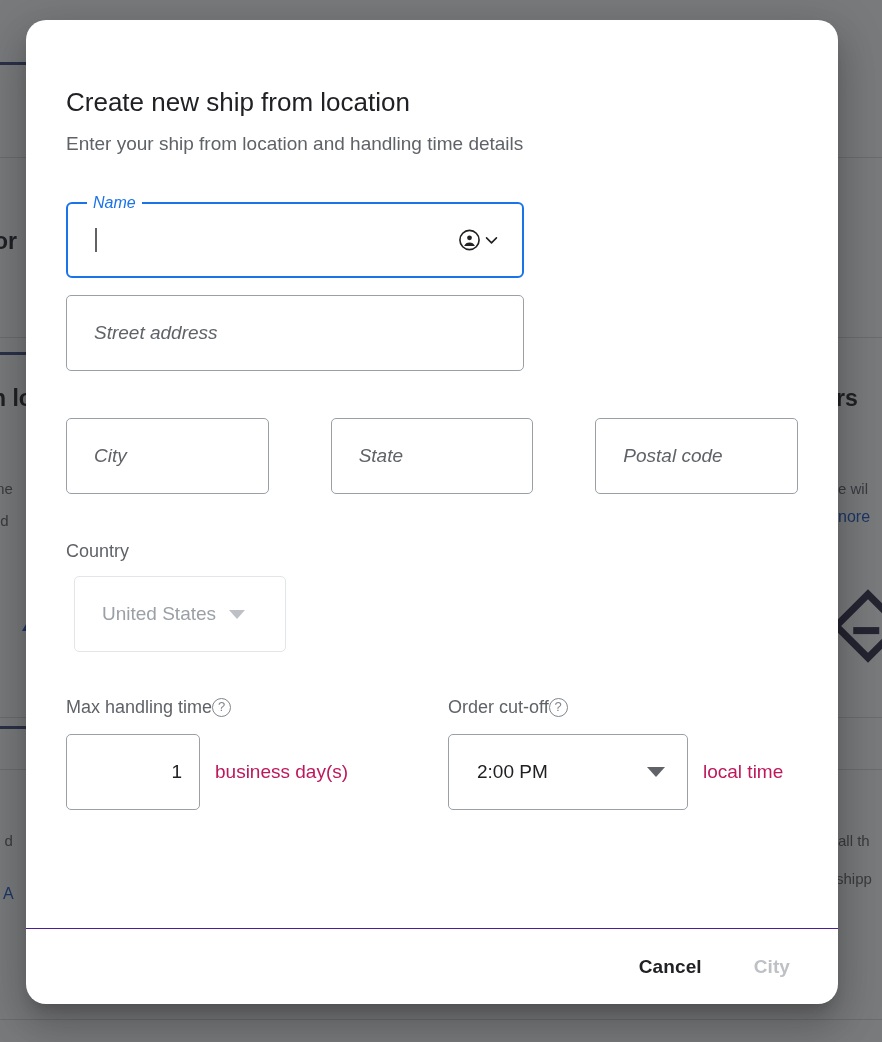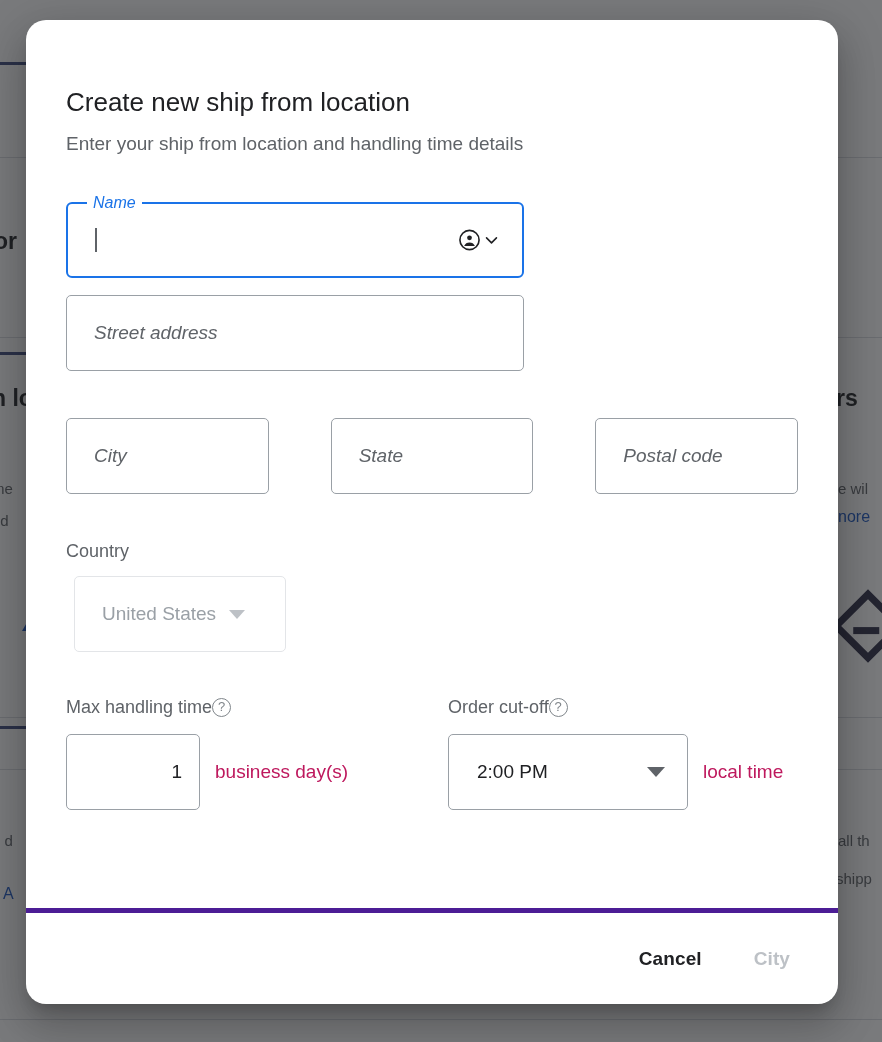--- a/index.html
+++ b/index.html
@@ -282,22 +282,22 @@
   .tri-down-dark {
     width: 0; height: 0;
     border-left: 9px solid transparent;
     border-right: 9px solid transparent;
     border-top: 10px solid #5f6368;
   }
 
   
   .dialog-footer {
     flex: none;
-    border-top: 5px solid #4c1d95;
-    height: 96px;
+    border-top: 1px solid #4c1d95;
+    height: 76px;
     display: flex;
     align-items: center;
     justify-content: flex-end;
     padding-right: 40px;
     gap: 36px;
   }
   .txt-btn {
     background: none;
     border: none;
     font-family: inherit;

